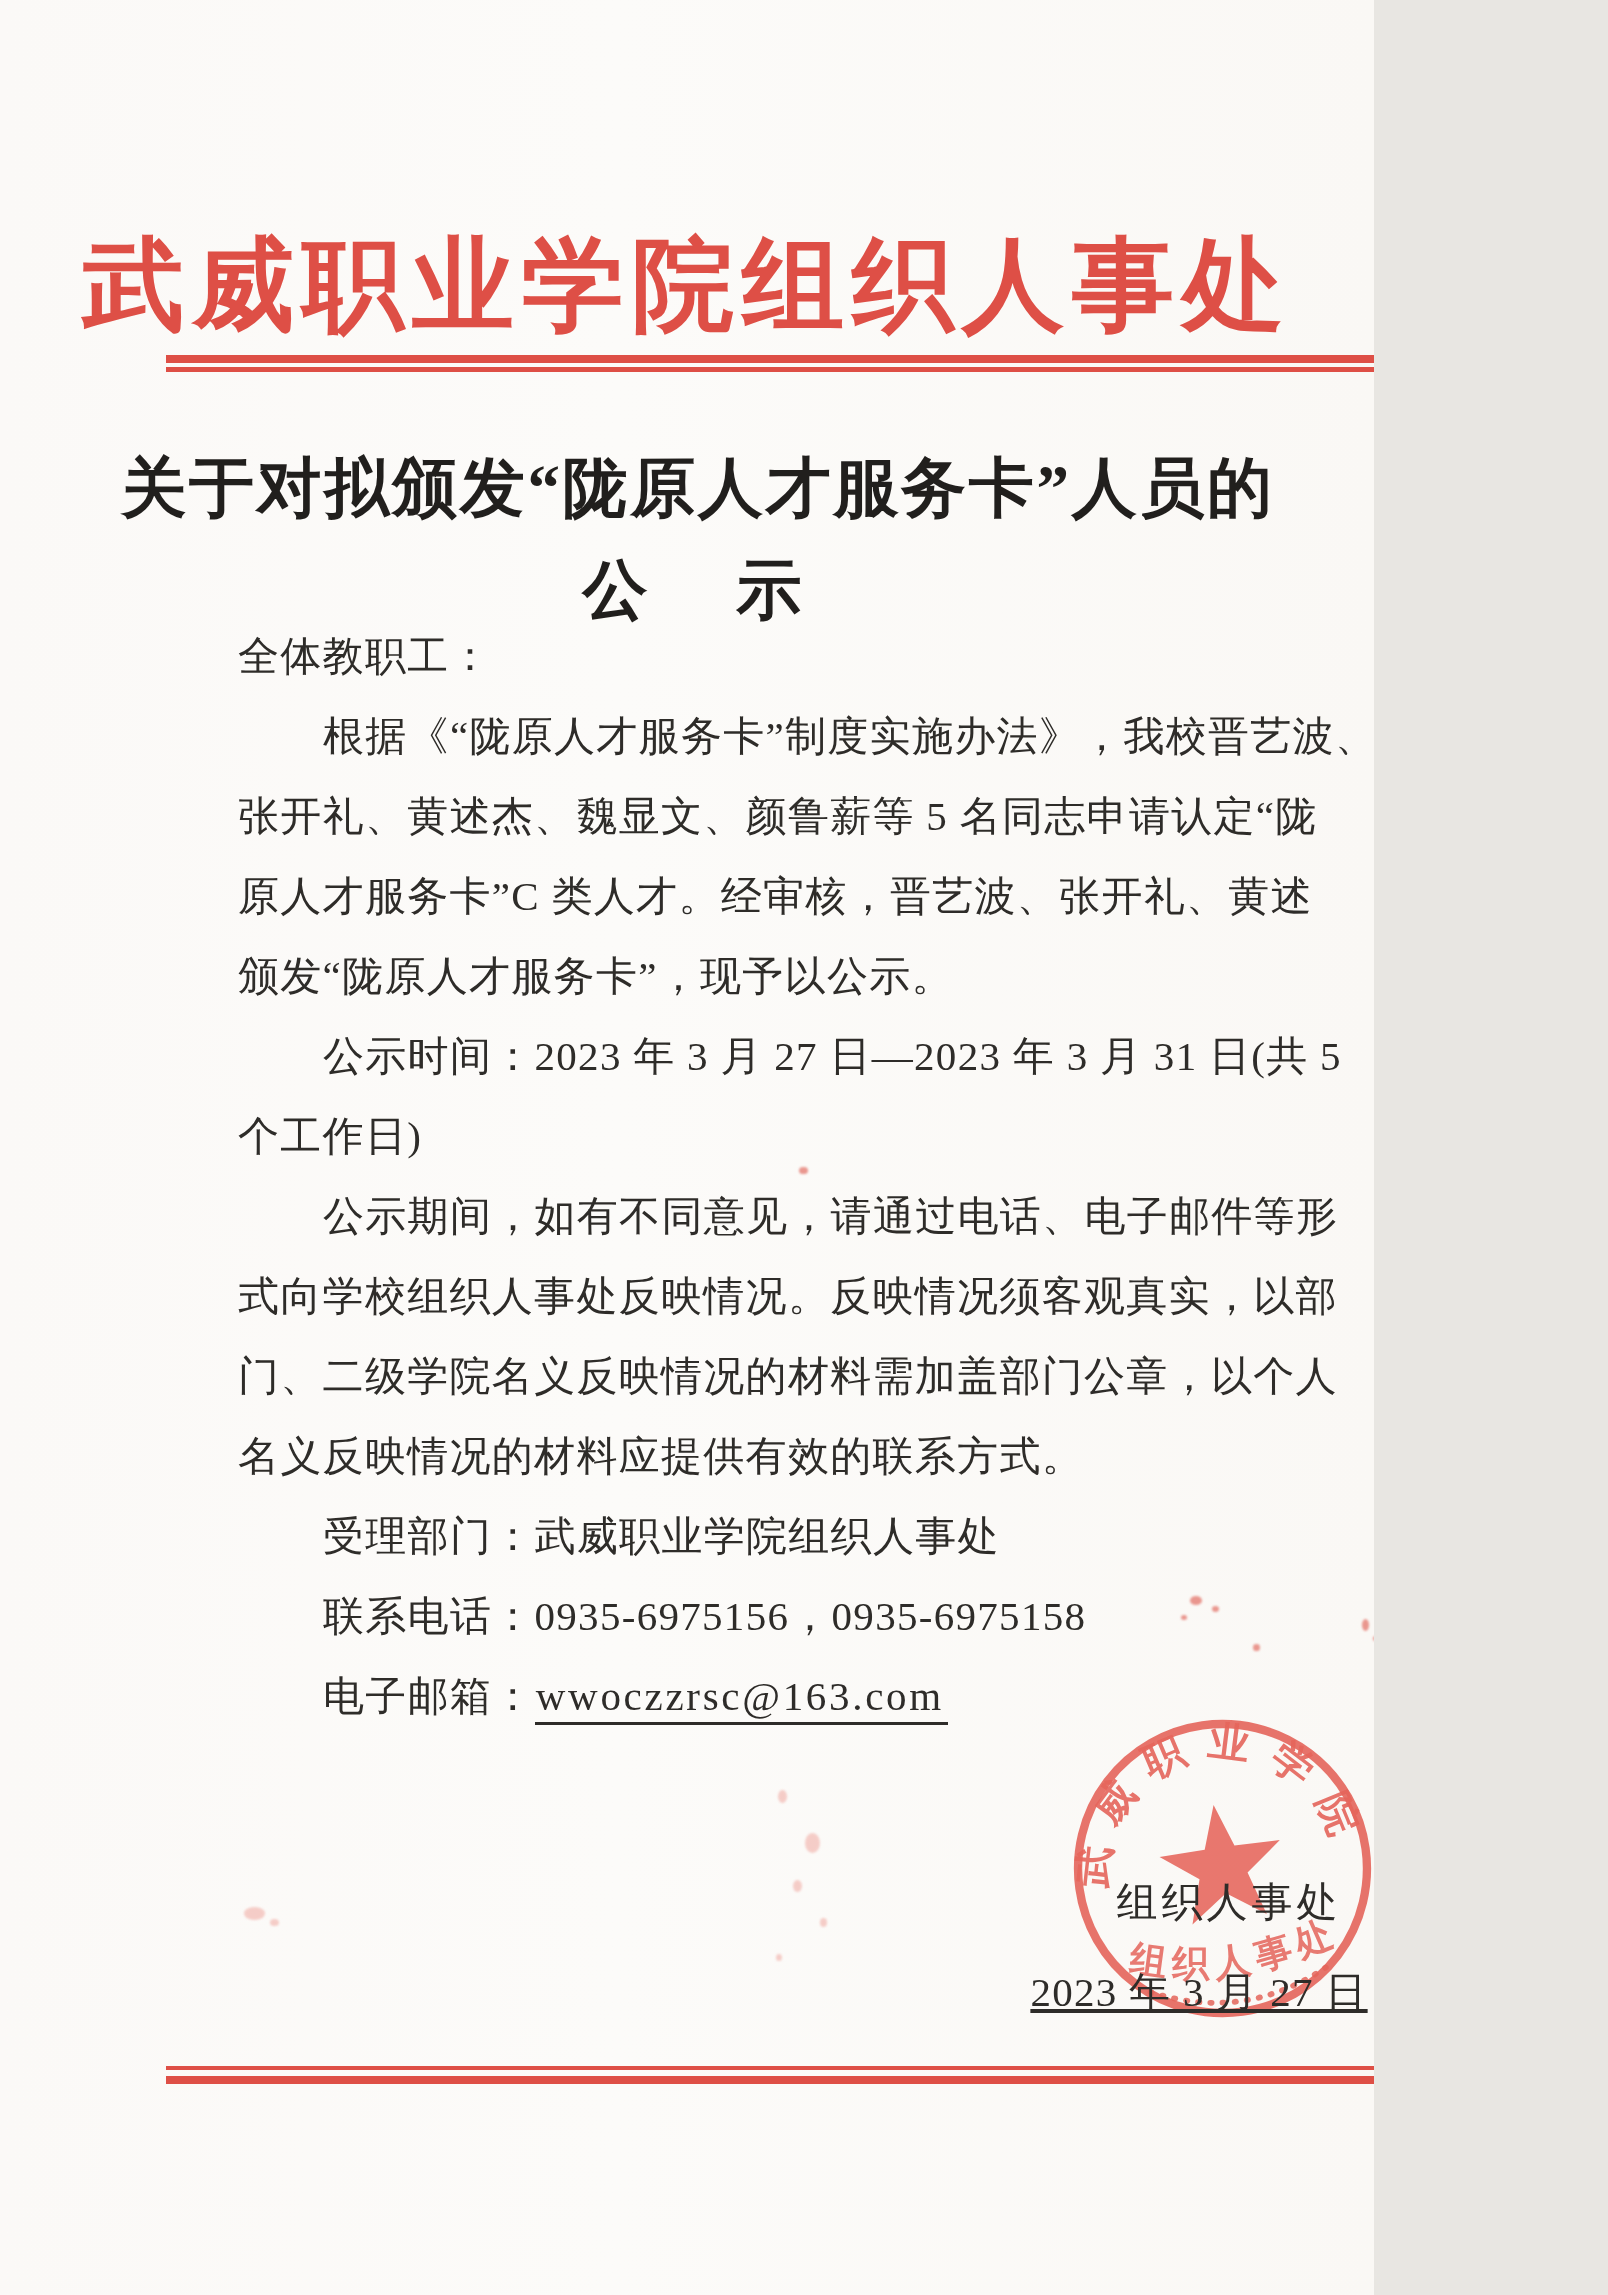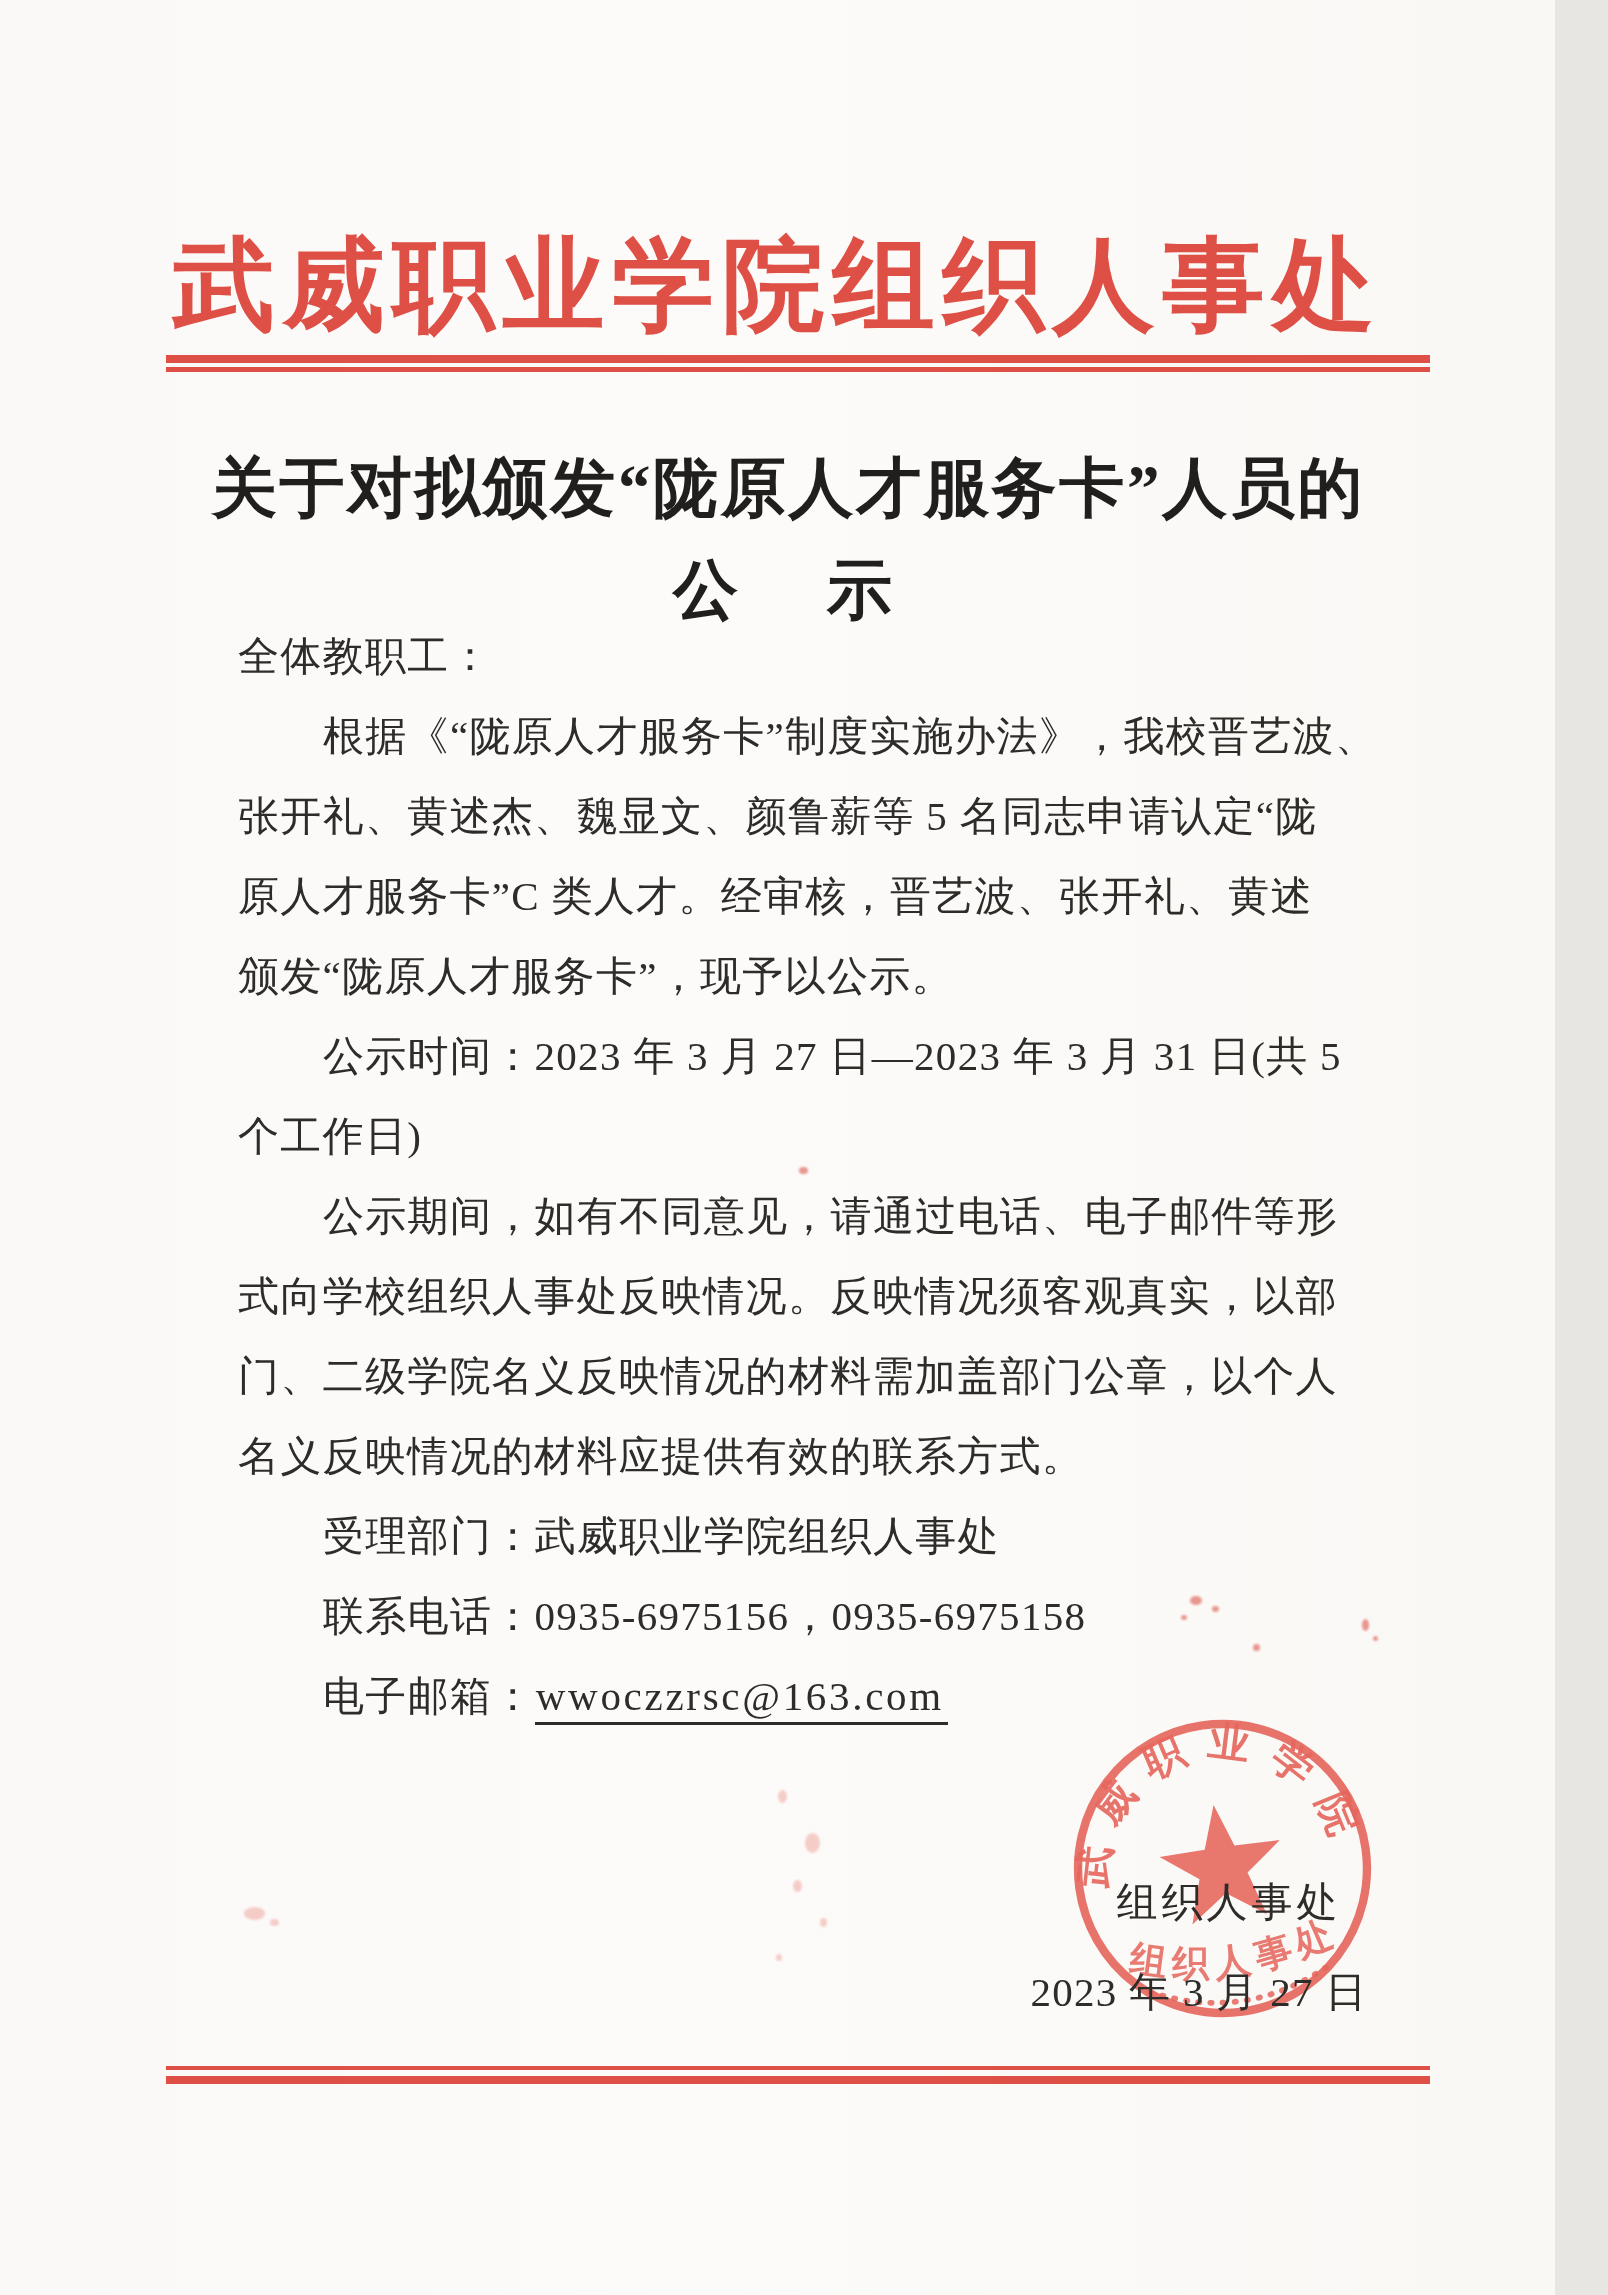--- a/index.html
+++ b/index.html
@@ -1,18 +1,18 @@
 <!DOCTYPE html>
 <html style="font-size:10.7px"><head>
 <meta charset="utf-8">
 <style>
   html,body{margin:0;padding:0;background:#e8e6e2;}
   .page{
     position:relative;
-    width:1555px;height:2295px;
+    width:1374px;height:2295px;
     background:linear-gradient(90deg,#fbf9f7 0%,#fcfbf9 45%,#faf8f5 100%);
     overflow:hidden;
     font-family:"Liberation Serif","DejaVu Serif",serif;
     color:#2e2c29;
   }
   .masthead{
     position:absolute;top:218px;left:0;width:100%;
     text-align:center;
     font-size:102px;font-weight:700;
     letter-spacing:8px;
@@ -49,21 +49,21 @@
     letter-spacing:2.7px;
   }
   .signature{
     position:absolute;top:1875px;left:1022px;width:414px;
     text-align:center;
     font-size:41px;
     color:#2e2c29;
     z-index:3;
   }
   .signature .dept{letter-spacing:4px;margin-bottom:35px;}
-  .signature .sig-date{letter-spacing:1.3px;margin-left:-60px;}
+  .signature .sig-date{letter-spacing:1.3px;margin-left:-60px;text-decoration:underline;}
   .seal{
     position:absolute;left:1062px;top:1708px;width:321px;height:321px;
     z-index:2;
     mix-blend-mode:multiply;
     opacity:0.92;
     filter:blur(0.4px);
   }
   .speck{position:absolute;border-radius:50%;filter:blur(1px);}
   .sp-red{background:#e4766c;opacity:.75;}
   .sp-pink{background:#f0a8a0;opacity:.55;}

